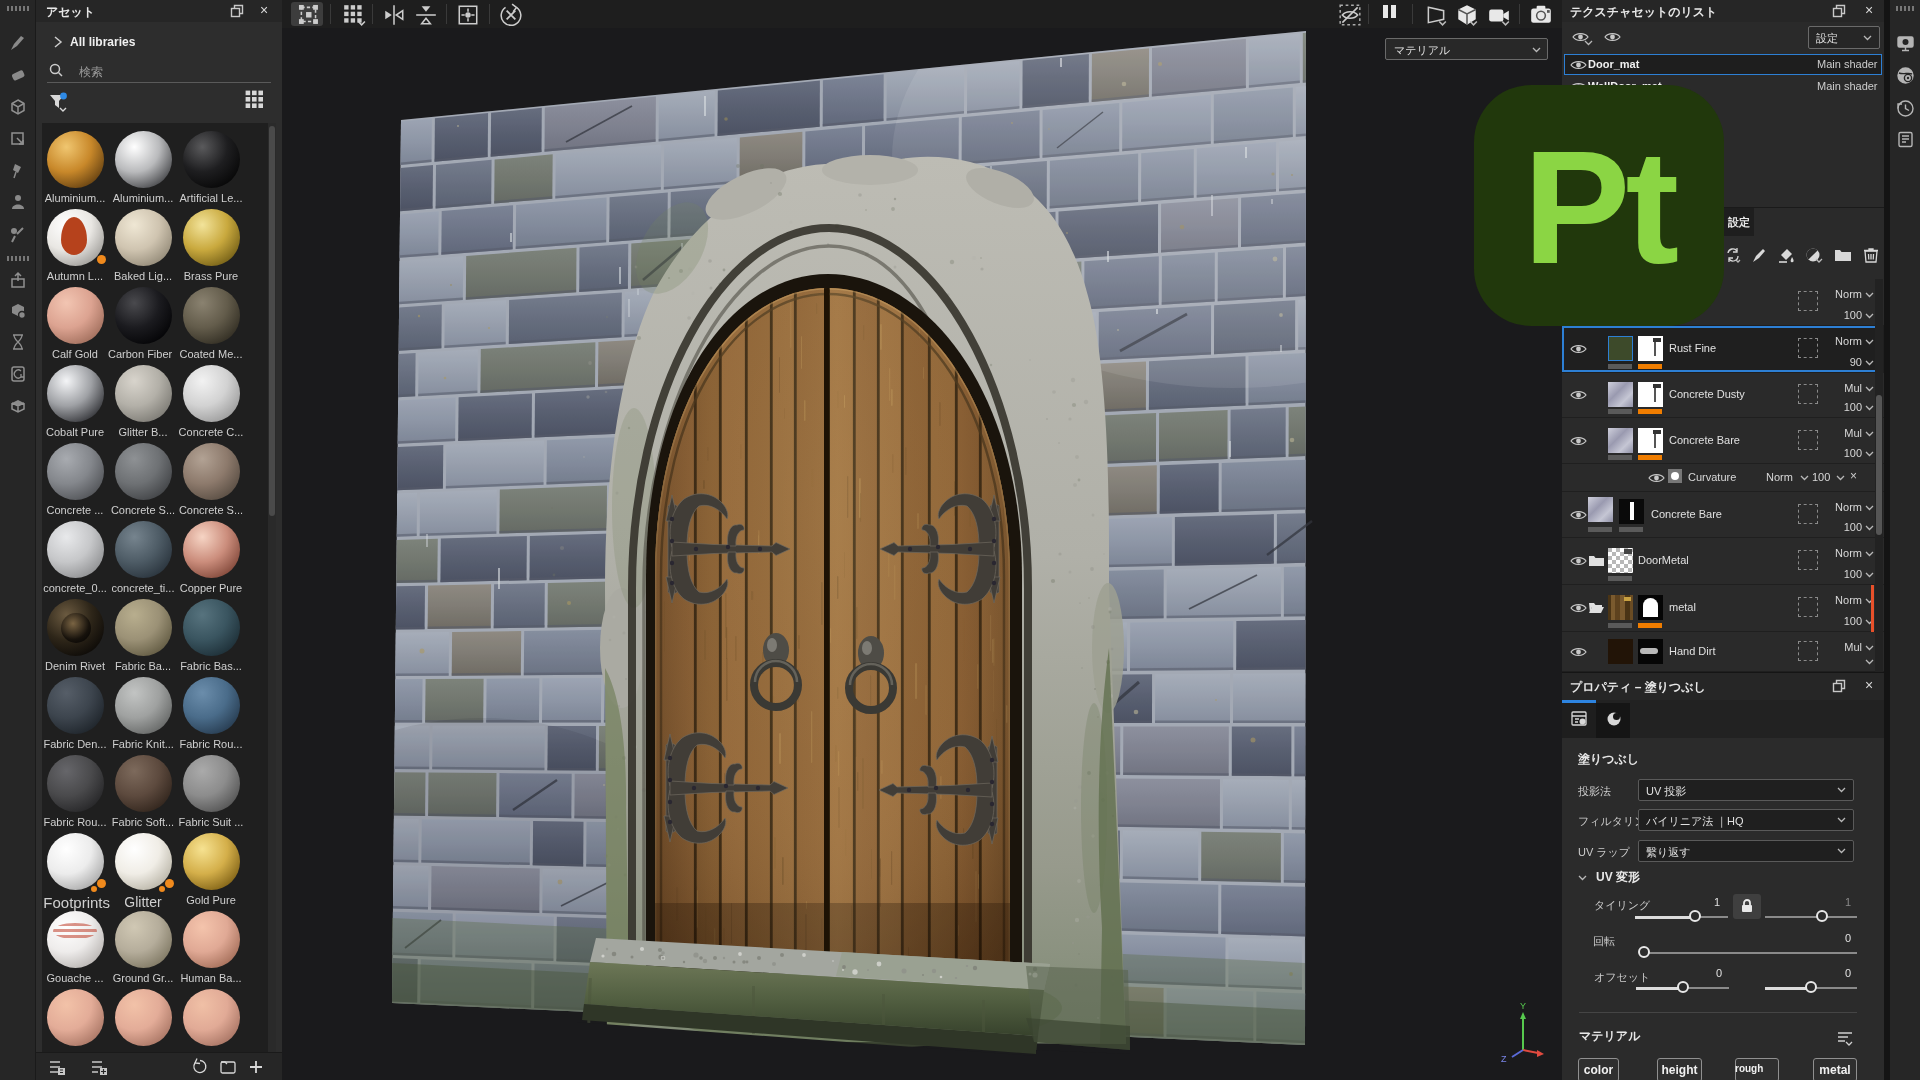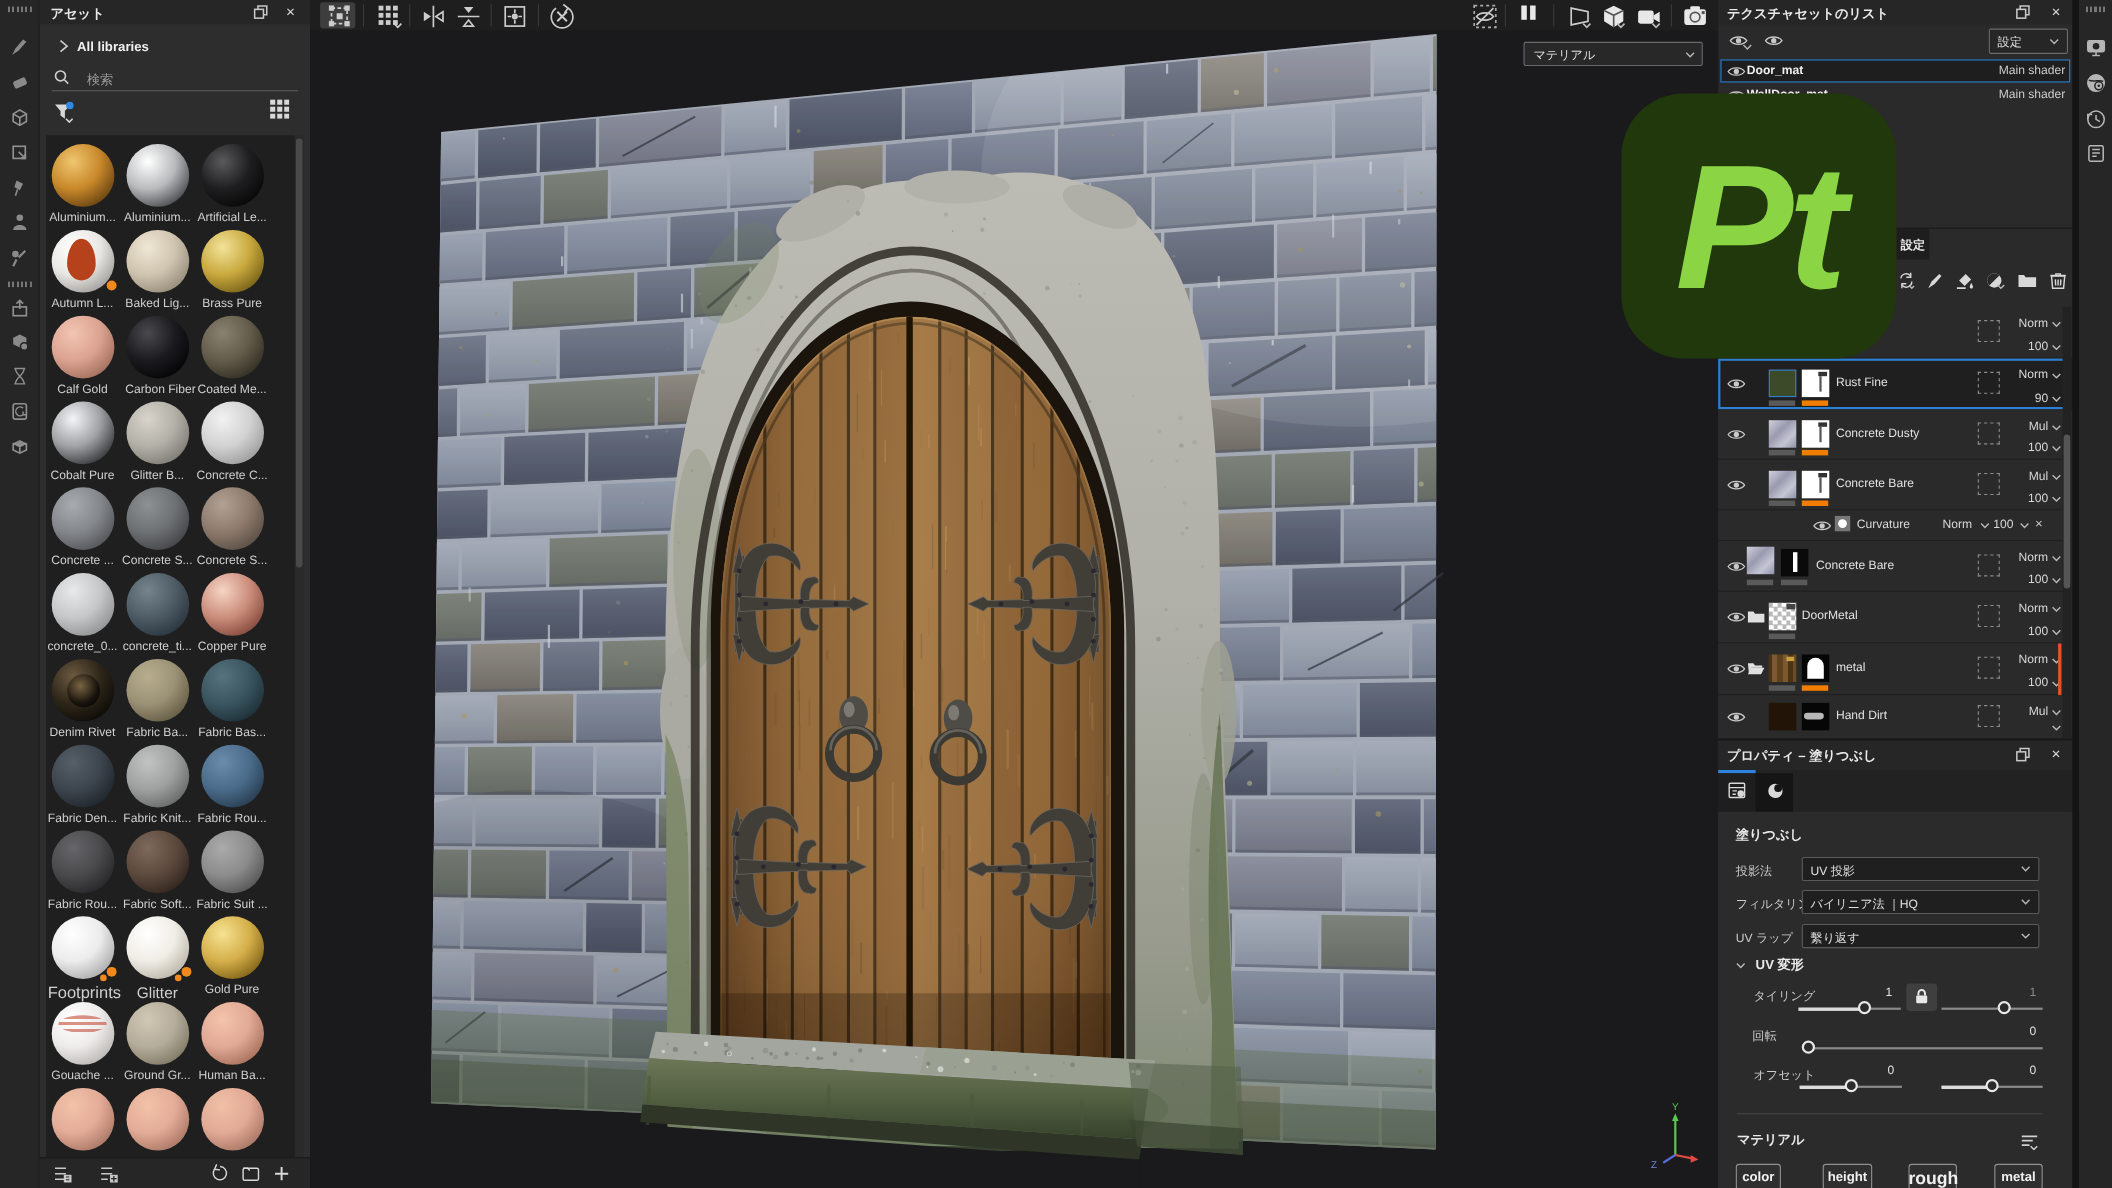--- a/index.html
+++ b/index.html
@@ -104,21 +104,21 @@
       <span style="position:absolute;right:-2px;bottom:2px;width:9px;height:9px;border-radius:50%;background:#f08a1d;"></span>
     </div>
     <div style="position:absolute;left:4px;top:270px;width:70px;text-align:center;font-size:11px;color:#cfcfcf;white-space:nowrap;overflow:hidden;">Autumn L...</div>
     <div style="position:absolute;left:79px;top:209px;width:57px;height:57px;border-radius:50%;background:radial-gradient(circle at 34% 28%, #efe7d4 0%, #cfc4b0 45%, #8f8674 85%);"></div>
     <div style="position:absolute;left:72px;top:270px;width:70px;text-align:center;font-size:11px;color:#cfcfcf;white-space:nowrap;overflow:hidden;">Baked Lig...</div>
     <div style="position:absolute;left:147px;top:209px;width:57px;height:57px;border-radius:50%;background:radial-gradient(circle at 34% 28%, #f2e39a 0%, #c9a93e 45%, #6e5a14 85%);"></div>
     <div style="position:absolute;left:140px;top:270px;width:70px;text-align:center;font-size:11px;color:#cfcfcf;white-space:nowrap;overflow:hidden;">Brass Pure</div>
     <div style="position:absolute;left:11px;top:287px;width:57px;height:57px;border-radius:50%;background:radial-gradient(circle at 34% 28%, #f2c5b2 0%, #dca391 45%, #9c6a58 85%);"></div>
     <div style="position:absolute;left:4px;top:348px;width:70px;text-align:center;font-size:11px;color:#cfcfcf;white-space:nowrap;overflow:hidden;">Calf Gold</div>
     <div style="position:absolute;left:79px;top:287px;width:57px;height:57px;border-radius:50%;background:radial-gradient(circle at 34% 28%, #4a4a4e 0%, #1b1b1f 45%, #020204 85%);"></div>
-    <div style="position:absolute;left:72px;top:348px;width:70px;text-align:right;font-size:11px;color:#cfcfcf;white-space:nowrap;overflow:hidden;">Carbon Fiber</div>
+    <div style="position:absolute;left:72px;top:348px;width:70px;text-align:left;font-size:11px;color:#cfcfcf;white-space:nowrap;overflow:hidden;">Carbon Fiber</div>
     <div style="position:absolute;left:147px;top:287px;width:57px;height:57px;border-radius:50%;background:radial-gradient(circle at 34% 28%, #8a8270 0%, #635c4b 45%, #2e2a20 85%);"></div>
     <div style="position:absolute;left:140px;top:348px;width:70px;text-align:center;font-size:11px;color:#cfcfcf;white-space:nowrap;overflow:hidden;">Coated Me...</div>
     <div style="position:absolute;left:11px;top:365px;width:57px;height:57px;border-radius:50%;background:radial-gradient(circle at 34% 28%, #f4f5f7 0%, #9fa1a5 45%, #2c2d31 85%);"></div>
     <div style="position:absolute;left:4px;top:426px;width:70px;text-align:center;font-size:11px;color:#cfcfcf;white-space:nowrap;overflow:hidden;">Cobalt Pure</div>
     <div style="position:absolute;left:79px;top:365px;width:57px;height:57px;border-radius:50%;background:radial-gradient(circle at 34% 28%, #d8d4cc 0%, #b3b0a8 45%, #787670 85%);"></div>
     <div style="position:absolute;left:72px;top:426px;width:70px;text-align:center;font-size:11px;color:#cfcfcf;white-space:nowrap;overflow:hidden;">Glitter B...</div>
     <div style="position:absolute;left:147px;top:365px;width:57px;height:57px;border-radius:50%;background:radial-gradient(circle at 34% 28%, #f2f2f2 0%, #d2d2d2 45%, #979797 85%);"></div>
     <div style="position:absolute;left:140px;top:426px;width:70px;text-align:center;font-size:11px;color:#cfcfcf;white-space:nowrap;overflow:hidden;">Concrete C...</div>
     <div style="position:absolute;left:11px;top:443px;width:57px;height:57px;border-radius:50%;background:radial-gradient(circle at 34% 28%, #a8abb0 0%, #84878c 45%, #4e5054 85%);"></div>
     <div style="position:absolute;left:4px;top:504px;width:70px;text-align:center;font-size:11px;color:#cfcfcf;white-space:nowrap;overflow:hidden;">Concrete ...</div>
@@ -1705,21 +1705,21 @@
     <div style="position:absolute;left:17px;top:1028px;font-size:12px;font-weight:bold;color:#e8e8e8;">マテリアル</div>
     <svg style="position:absolute;left:275px;top:1030px" width="16" height="16" viewBox="0 0 16 16" stroke="#d0d0d0" stroke-width="1.6">
       <path d="M1,3 L15,3 M1,7 L11,7 M1,11 L8,11"></path>
       <path d="M9,12 L12,15 L15,12" fill="none" stroke-width="1.3"></path>
     </svg>
     <div style="position:absolute;left:16px;top:1058px;width:41px;height:24px;background:#2f2f2f;border:1px solid #909090;border-radius:3px;"></div>
     <div style="position:absolute;left:16px;top:1063px;width:41px;text-align:center;font-size:12px;font-weight:bold;color:#f0f0f0;">color</div>
     <div style="position:absolute;left:95px;top:1058px;width:45px;height:24px;background:#2f2f2f;border:1px solid #909090;border-radius:3px;"></div>
     <div style="position:absolute;left:95px;top:1063px;width:45px;text-align:center;font-size:12px;font-weight:bold;color:#f0f0f0;">height</div>
     <div style="position:absolute;left:173px;top:1058px;width:44px;height:24px;background:#2f2f2f;border:1px solid #909090;border-radius:3px;"></div>
-    <div style="position:absolute;left:173px;top:1063px;width:44px;text-align:left;font-size:16px;font-weight:bold;color:#f0f0f0;">rough</div>
+    <div style="position:absolute;left:173px;top:1063px;width:44px;text-align:left;font-size:10px;font-weight:bold;color:#f0f0f0;">rough</div>
     <div style="position:absolute;left:251px;top:1058px;width:44px;height:24px;background:#2f2f2f;border:1px solid #909090;border-radius:3px;"></div>
     <div style="position:absolute;left:251px;top:1063px;width:44px;text-align:center;font-size:12px;font-weight:bold;color:#f0f0f0;">metal</div>
 </div>
 <div class="abs" style="left:1884px;top:0;width:6px;height:1080px;background:#141414;"></div>
 <div class="abs" style="left:1890px;top:0;width:30px;height:1080px;background:#262626;">
     <div style="position:absolute;left:6px;top:6px;width:20px;height:5px;background:repeating-linear-gradient(90deg,#777 0 2px,transparent 2px 4px);"></div>
     <svg style="position:absolute;left:6px;top:34px" width="19" height="19" viewBox="0 0 19 19" fill="none" stroke="#b5b5b5" stroke-width="1.4">
       <rect x="2" y="3" width="15" height="10" rx="1.5" fill="#b5b5b5"></rect>
       <path d="M9.5,13 L9.5,16 M6,16.5 L13,16.5" stroke="#b5b5b5"></path>
       <circle cx="9.5" cy="8" r="3" fill="#262626" stroke="none"></circle>
@@ -1736,13 +1736,13 @@
       <path d="M9.5,5.5 L9.5,9.5 L13,11.5"></path>
       <path d="M2,9.5 L2,5 L6,5" fill="none" stroke="#b5b5b5"></path>
     </svg>
     <svg style="position:absolute;left:6px;top:130px" width="19" height="19" viewBox="0 0 19 19" fill="none" stroke="#b5b5b5" stroke-width="1.4">
       <rect x="3" y="2.5" width="13" height="14" rx="1.5"></rect>
       <path d="M6,6 L13,6 M6,9 L13,9 M6,12 L10,12"></path>
     </svg>
   </div>
 
 <div class="abs" style="left:1474px;top:85px;width:250px;height:241px;border-radius:57px;background:#21380c;z-index:50;">
-  <div class="abs" style="left:49px;top:30px;font-size:161px;font-weight:bold;color:#8bd544;letter-spacing:-5px;font-family:'Liberation Sans',sans-serif;font-style:italic;">Pt</div>
+  <div class="abs" style="left:49px;top:30px;font-size:161px;font-weight:bold;color:#8bd544;letter-spacing:-5px;font-family:'Liberation Sans',sans-serif;">Pt</div>
 </div>
 </body></html>

